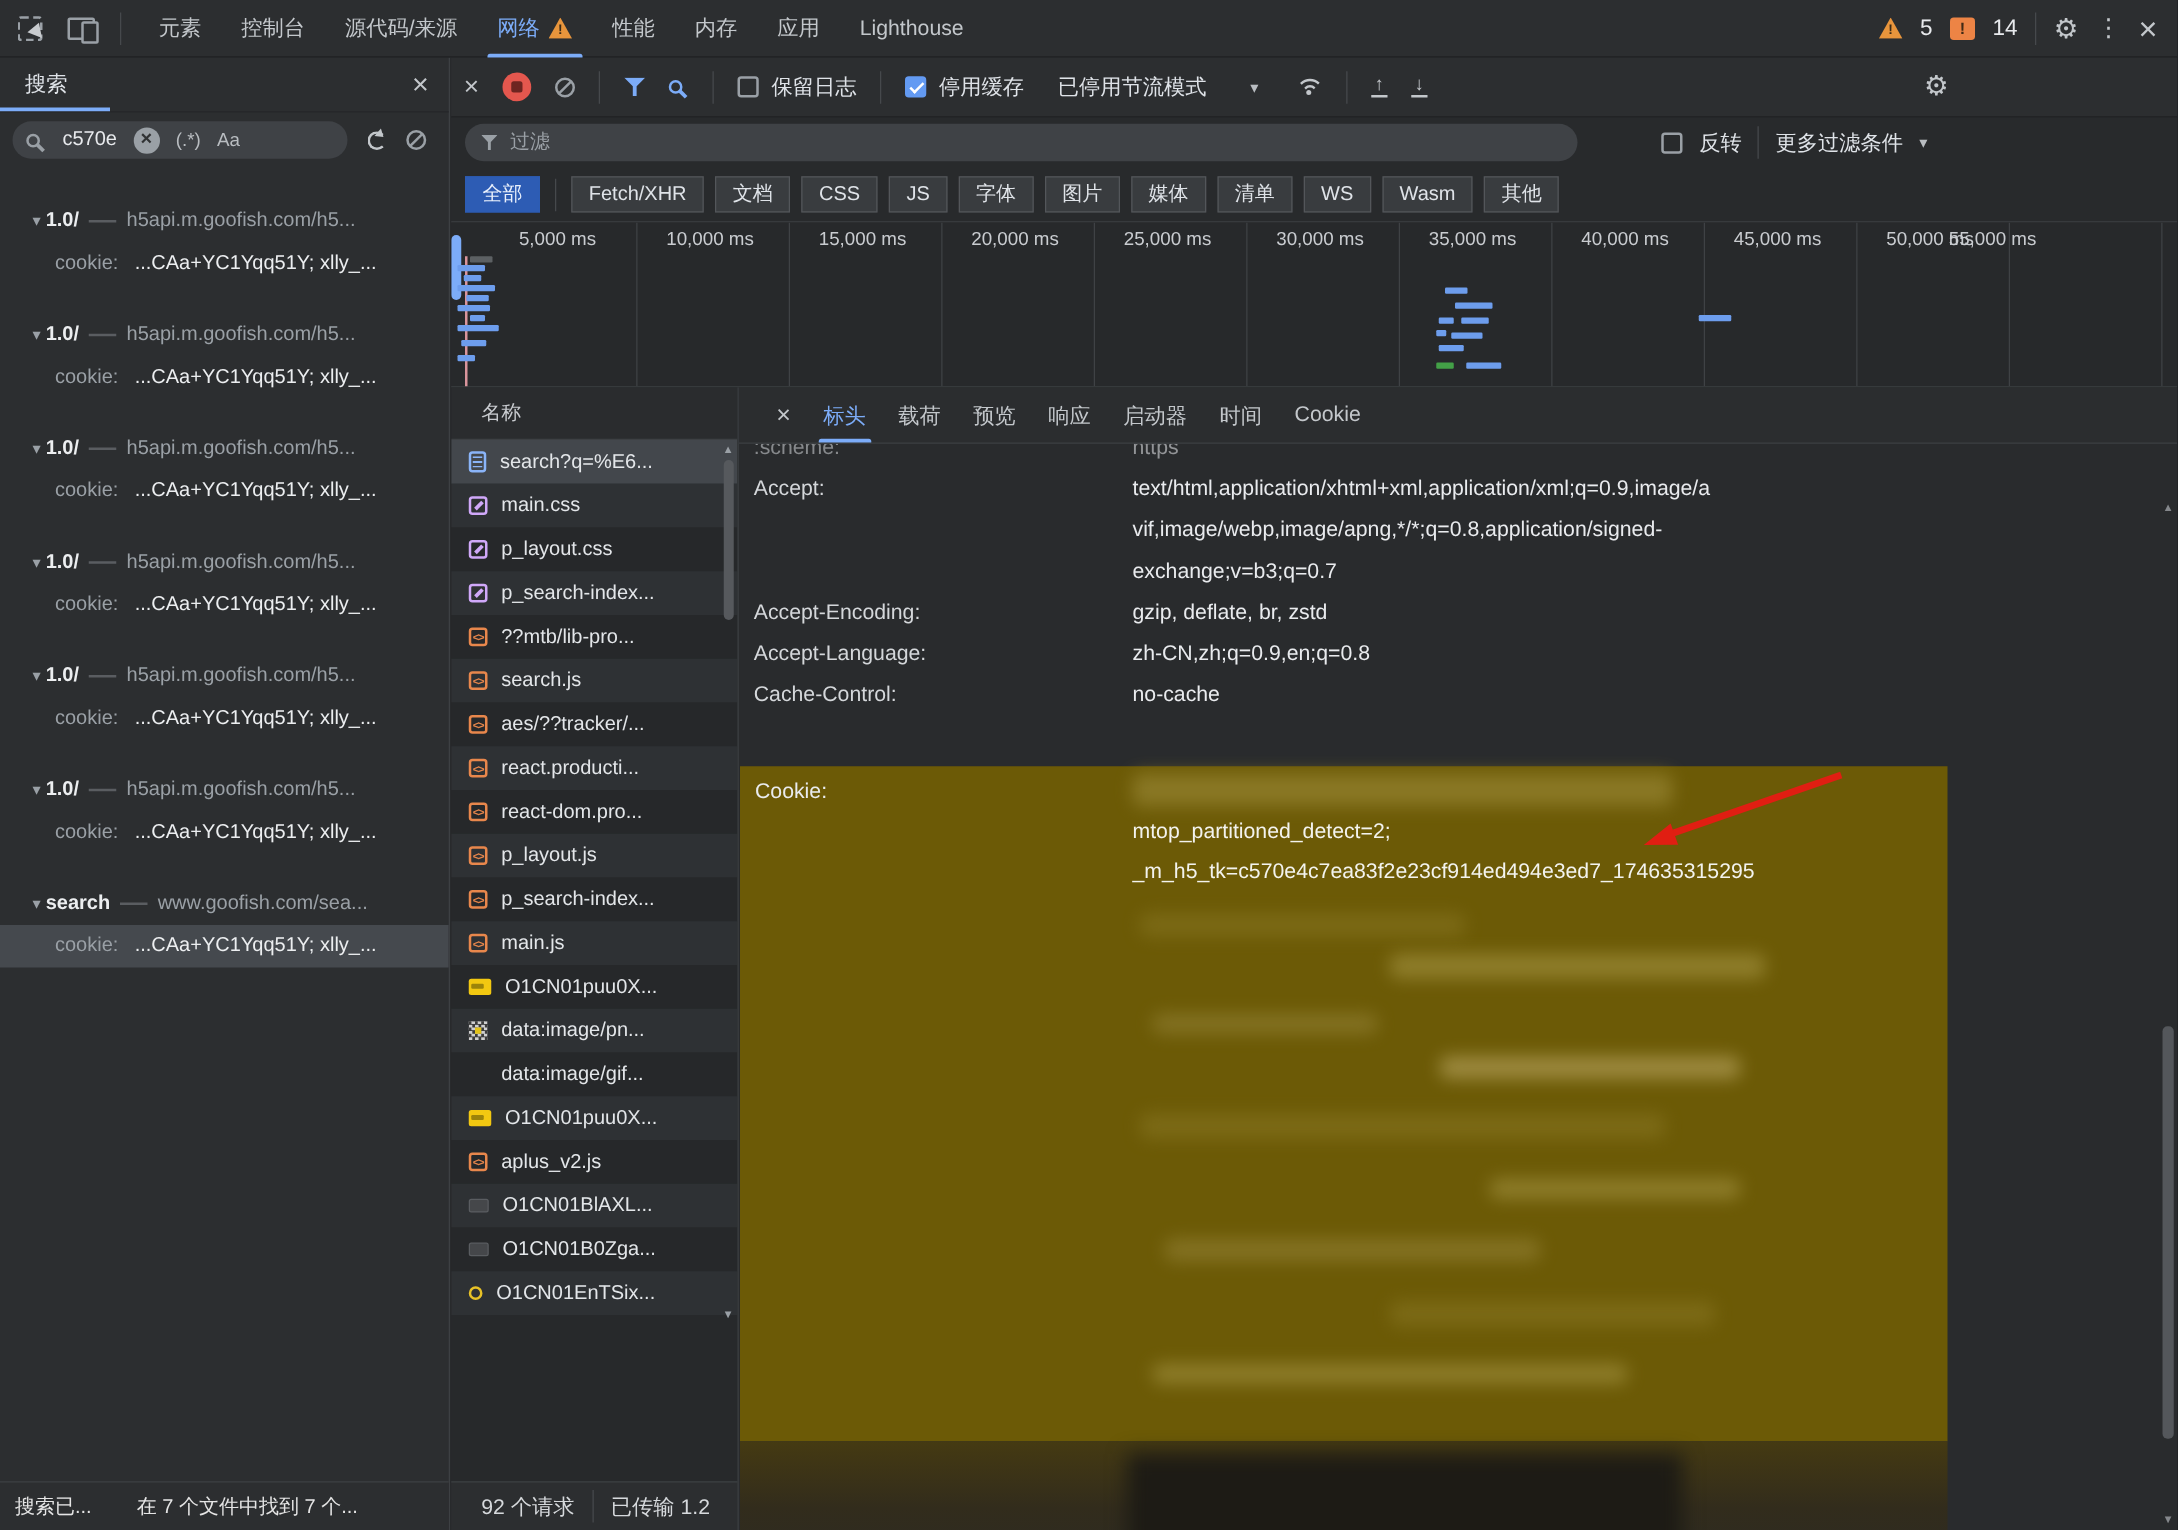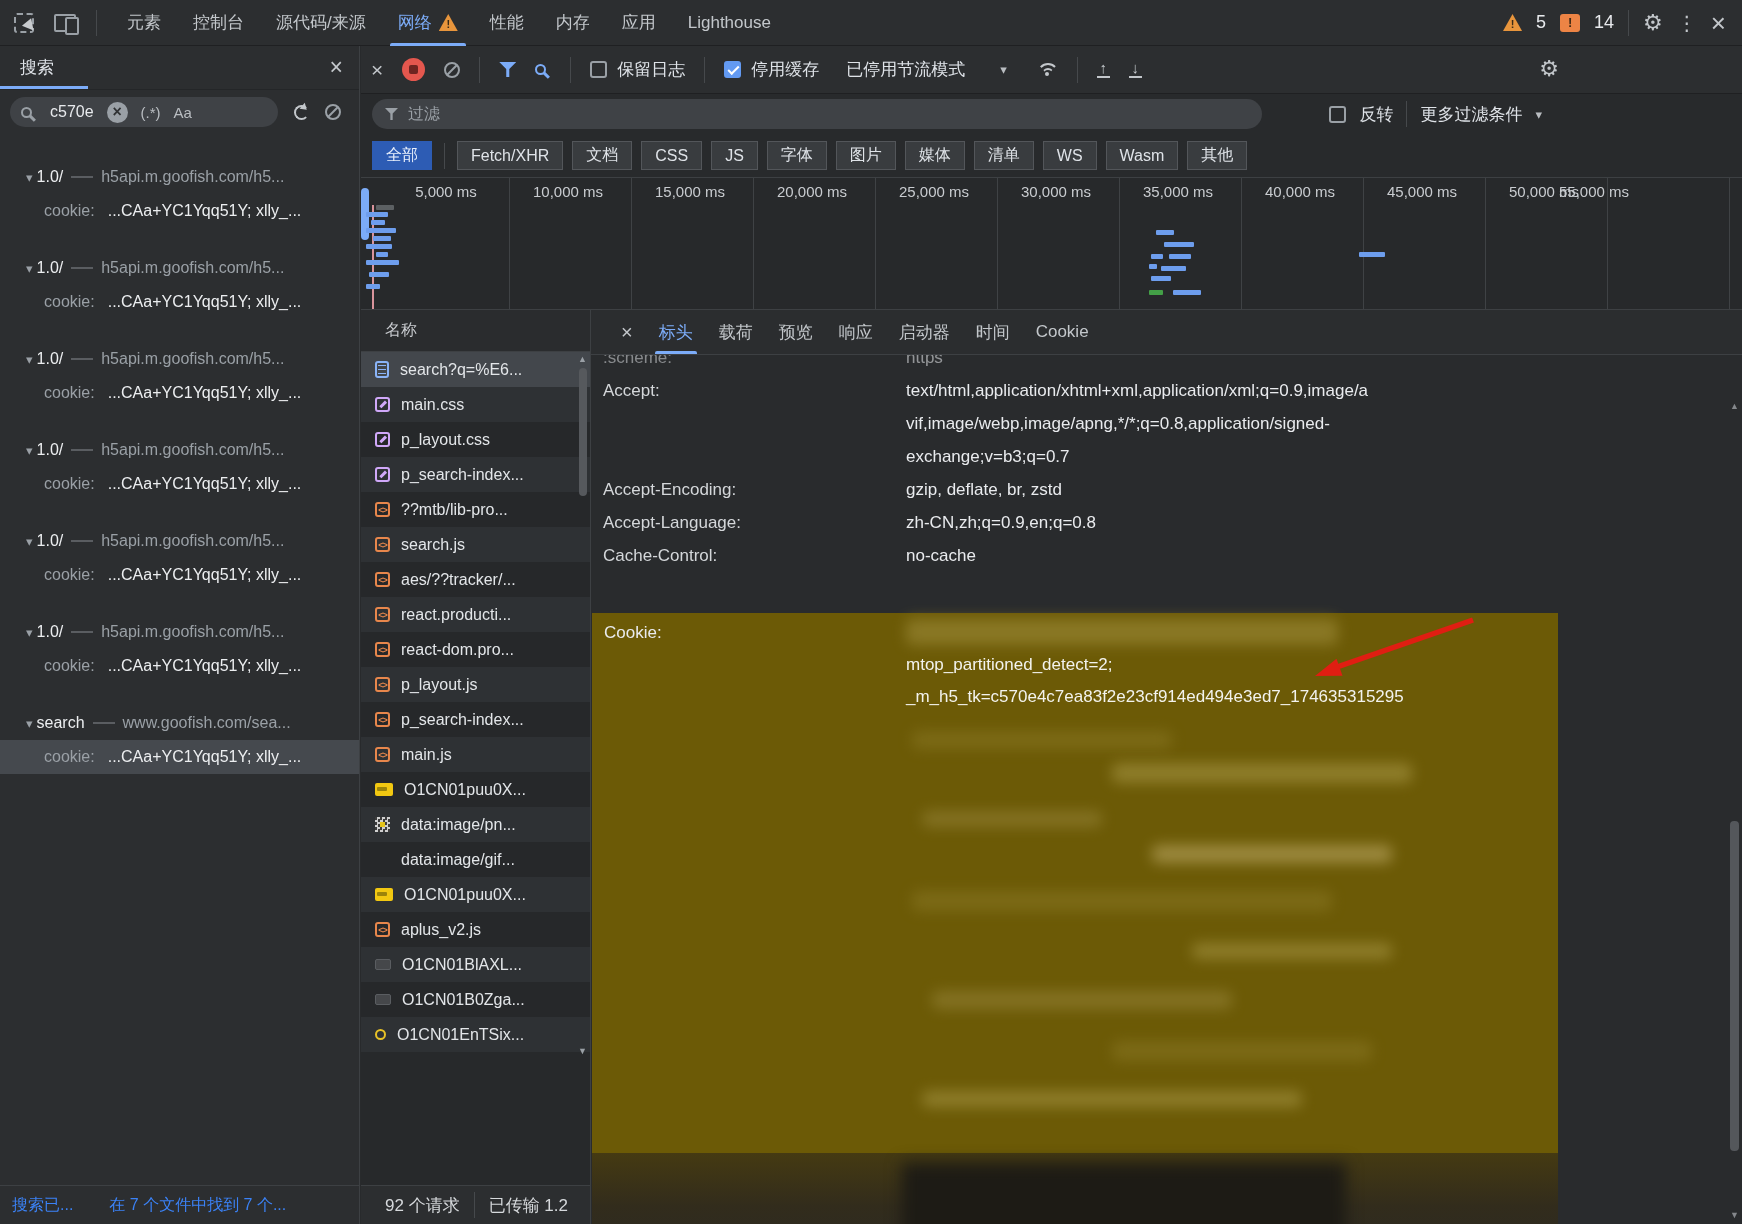--- a/index.html
+++ b/index.html
@@ -51,29 +51,29 @@
   .icon-refresh{width:15px;height:15px;border:2px solid #c3c7cb;border-radius:50%;border-right-color:transparent;position:relative}
   .icon-refresh::after{content:"";position:absolute;right:-4px;top:-2px;border:4px solid transparent;
               border-left:6px solid #c3c7cb;transform:rotate(40deg)}
   .icon-block{width:16px;height:16px;border:2px solid #9aa0a6;border-radius:50%;position:relative}
   .icon-block::after{content:"";position:absolute;left:-1px;top:5px;width:14px;height:2px;
               background:#9aa0a6;transform:rotate(-45deg)}
   .results{position:absolute;left:0;right:0;top:88px;bottom:39px;overflow:hidden;padding-top:26px}
   .sgroup{margin-bottom:23px}
   .sg-head{height:34px;display:flex;align-items:center;padding-left:26px;white-space:nowrap;overflow:hidden}
   .caret{color:#9aa0a6;font-size:13px;margin-right:4px}
-  .sg-name{font-size:16px;font-weight:normal;color:#eceef0}
+  .sg-name{font-size:16px;font-weight:bold;color:#eceef0}
   .sg-dash{width:22px;height:2px;background:#5a5d61;margin:0 8px;flex:0 0 auto}
   .sg-url{font-size:16px;color:#9aa0a6}
   .sg-match{height:34px;display:flex;align-items:center;padding-left:44px;gap:13px;white-space:nowrap;overflow:hidden}
   .sg-match.selected{background:#45494e}
   .sg-key{font-size:16px;color:#9aa0a6}
   .sg-val{font-size:16px;color:#eceef0}
   .sb-status{position:absolute;left:0;right:0;bottom:0;height:39px;border-top:1px solid #3d4043;background:#2c2e30;
-             display:flex;align-items:center;gap:36px;padding:0 12px;font-size:16px;color:#3b82f6;white-space:nowrap}
+             display:flex;align-items:center;gap:36px;padding:0 12px;font-size:16px;color:#e5e5e5;white-space:nowrap}
 
   
   .net{position:absolute;left:361px;top:46px;right:0;bottom:0;background:#282a2c}
   .net-toolbar{position:absolute;left:0;right:0;top:0;height:48px;background:#2c2e30;border-bottom:1px solid #1f2022;
                display:flex;align-items:center;gap:19px;padding-left:10px}
   .icon-x{font-size:21px;color:#c3c7cb;line-height:1}
   .icon-rec{width:23px;height:23px;border-radius:50%;background:#e4574e;display:flex;align-items:center;justify-content:center}
   .icon-rec-in{width:9px;height:9px;border-radius:2px;background:#6e2521}
   .icon-funnel{width:17px;height:15px;background:#7cacf8;clip-path:polygon(0 0,100% 0,59% 46%,59% 100%,41% 100%,41% 46%)}
   .icon-funnel.gray{background:#9aa0a6;width:13px;height:12px;flex:0 0 auto}

